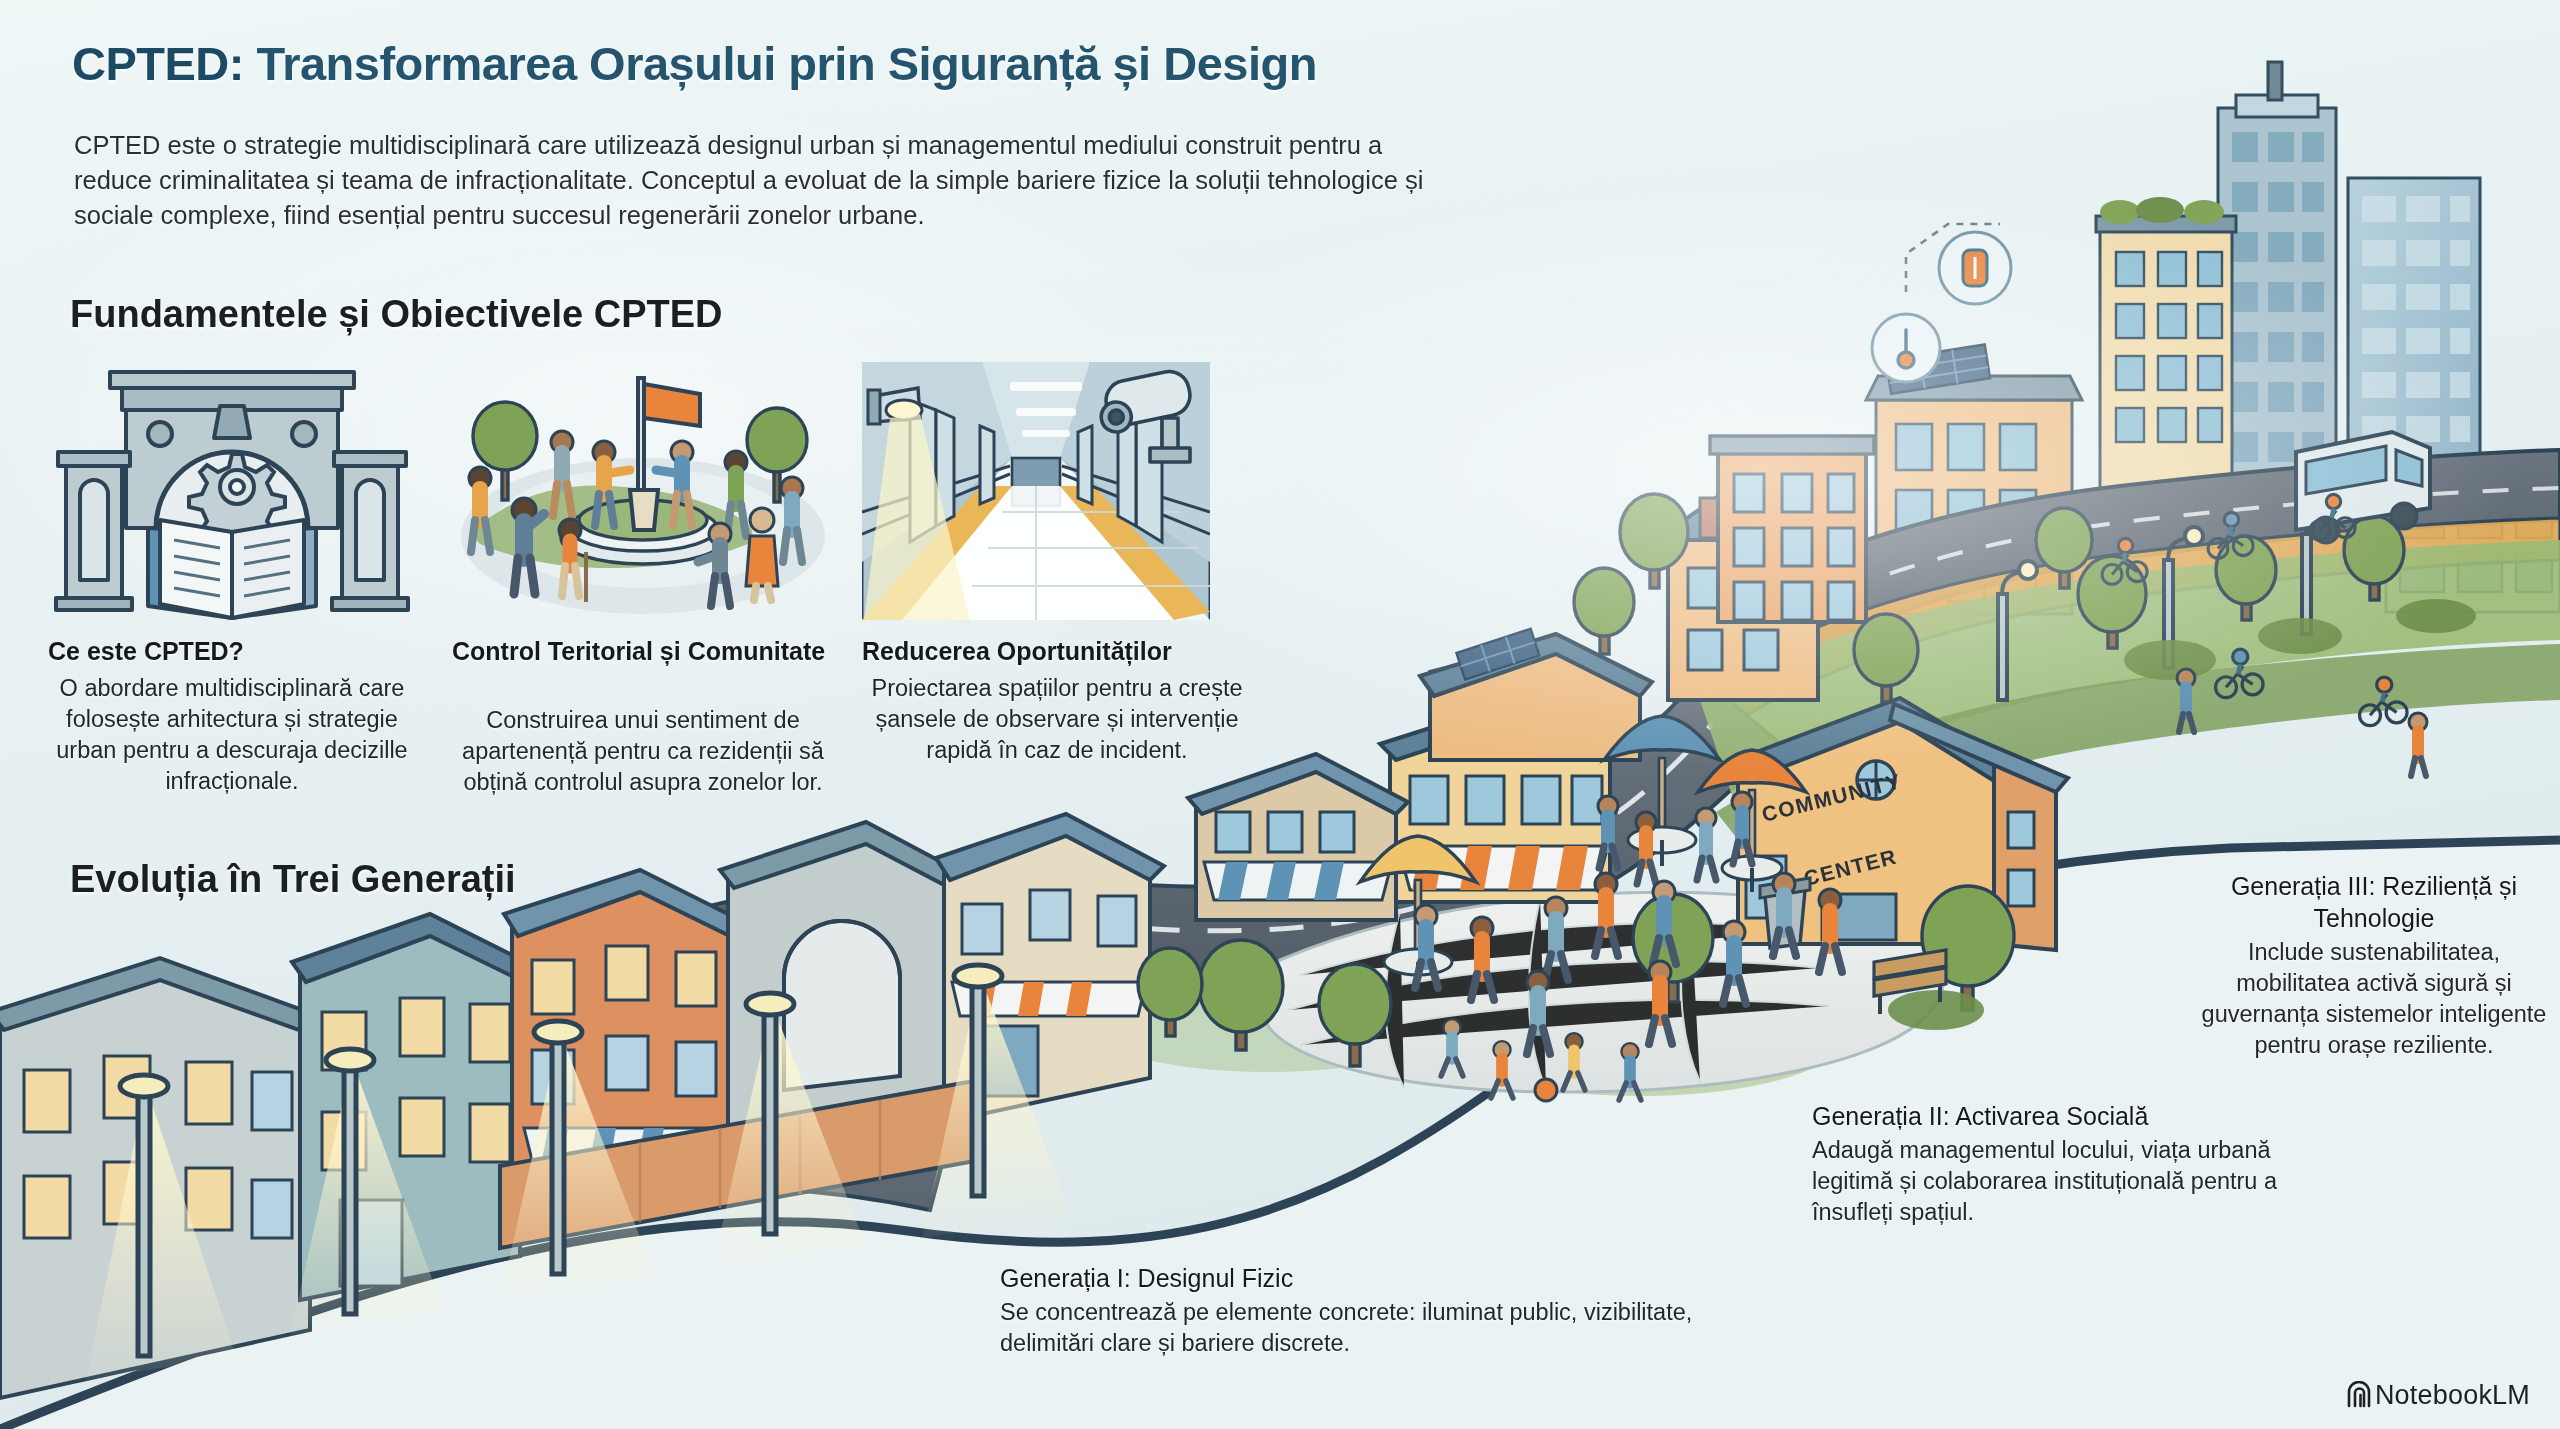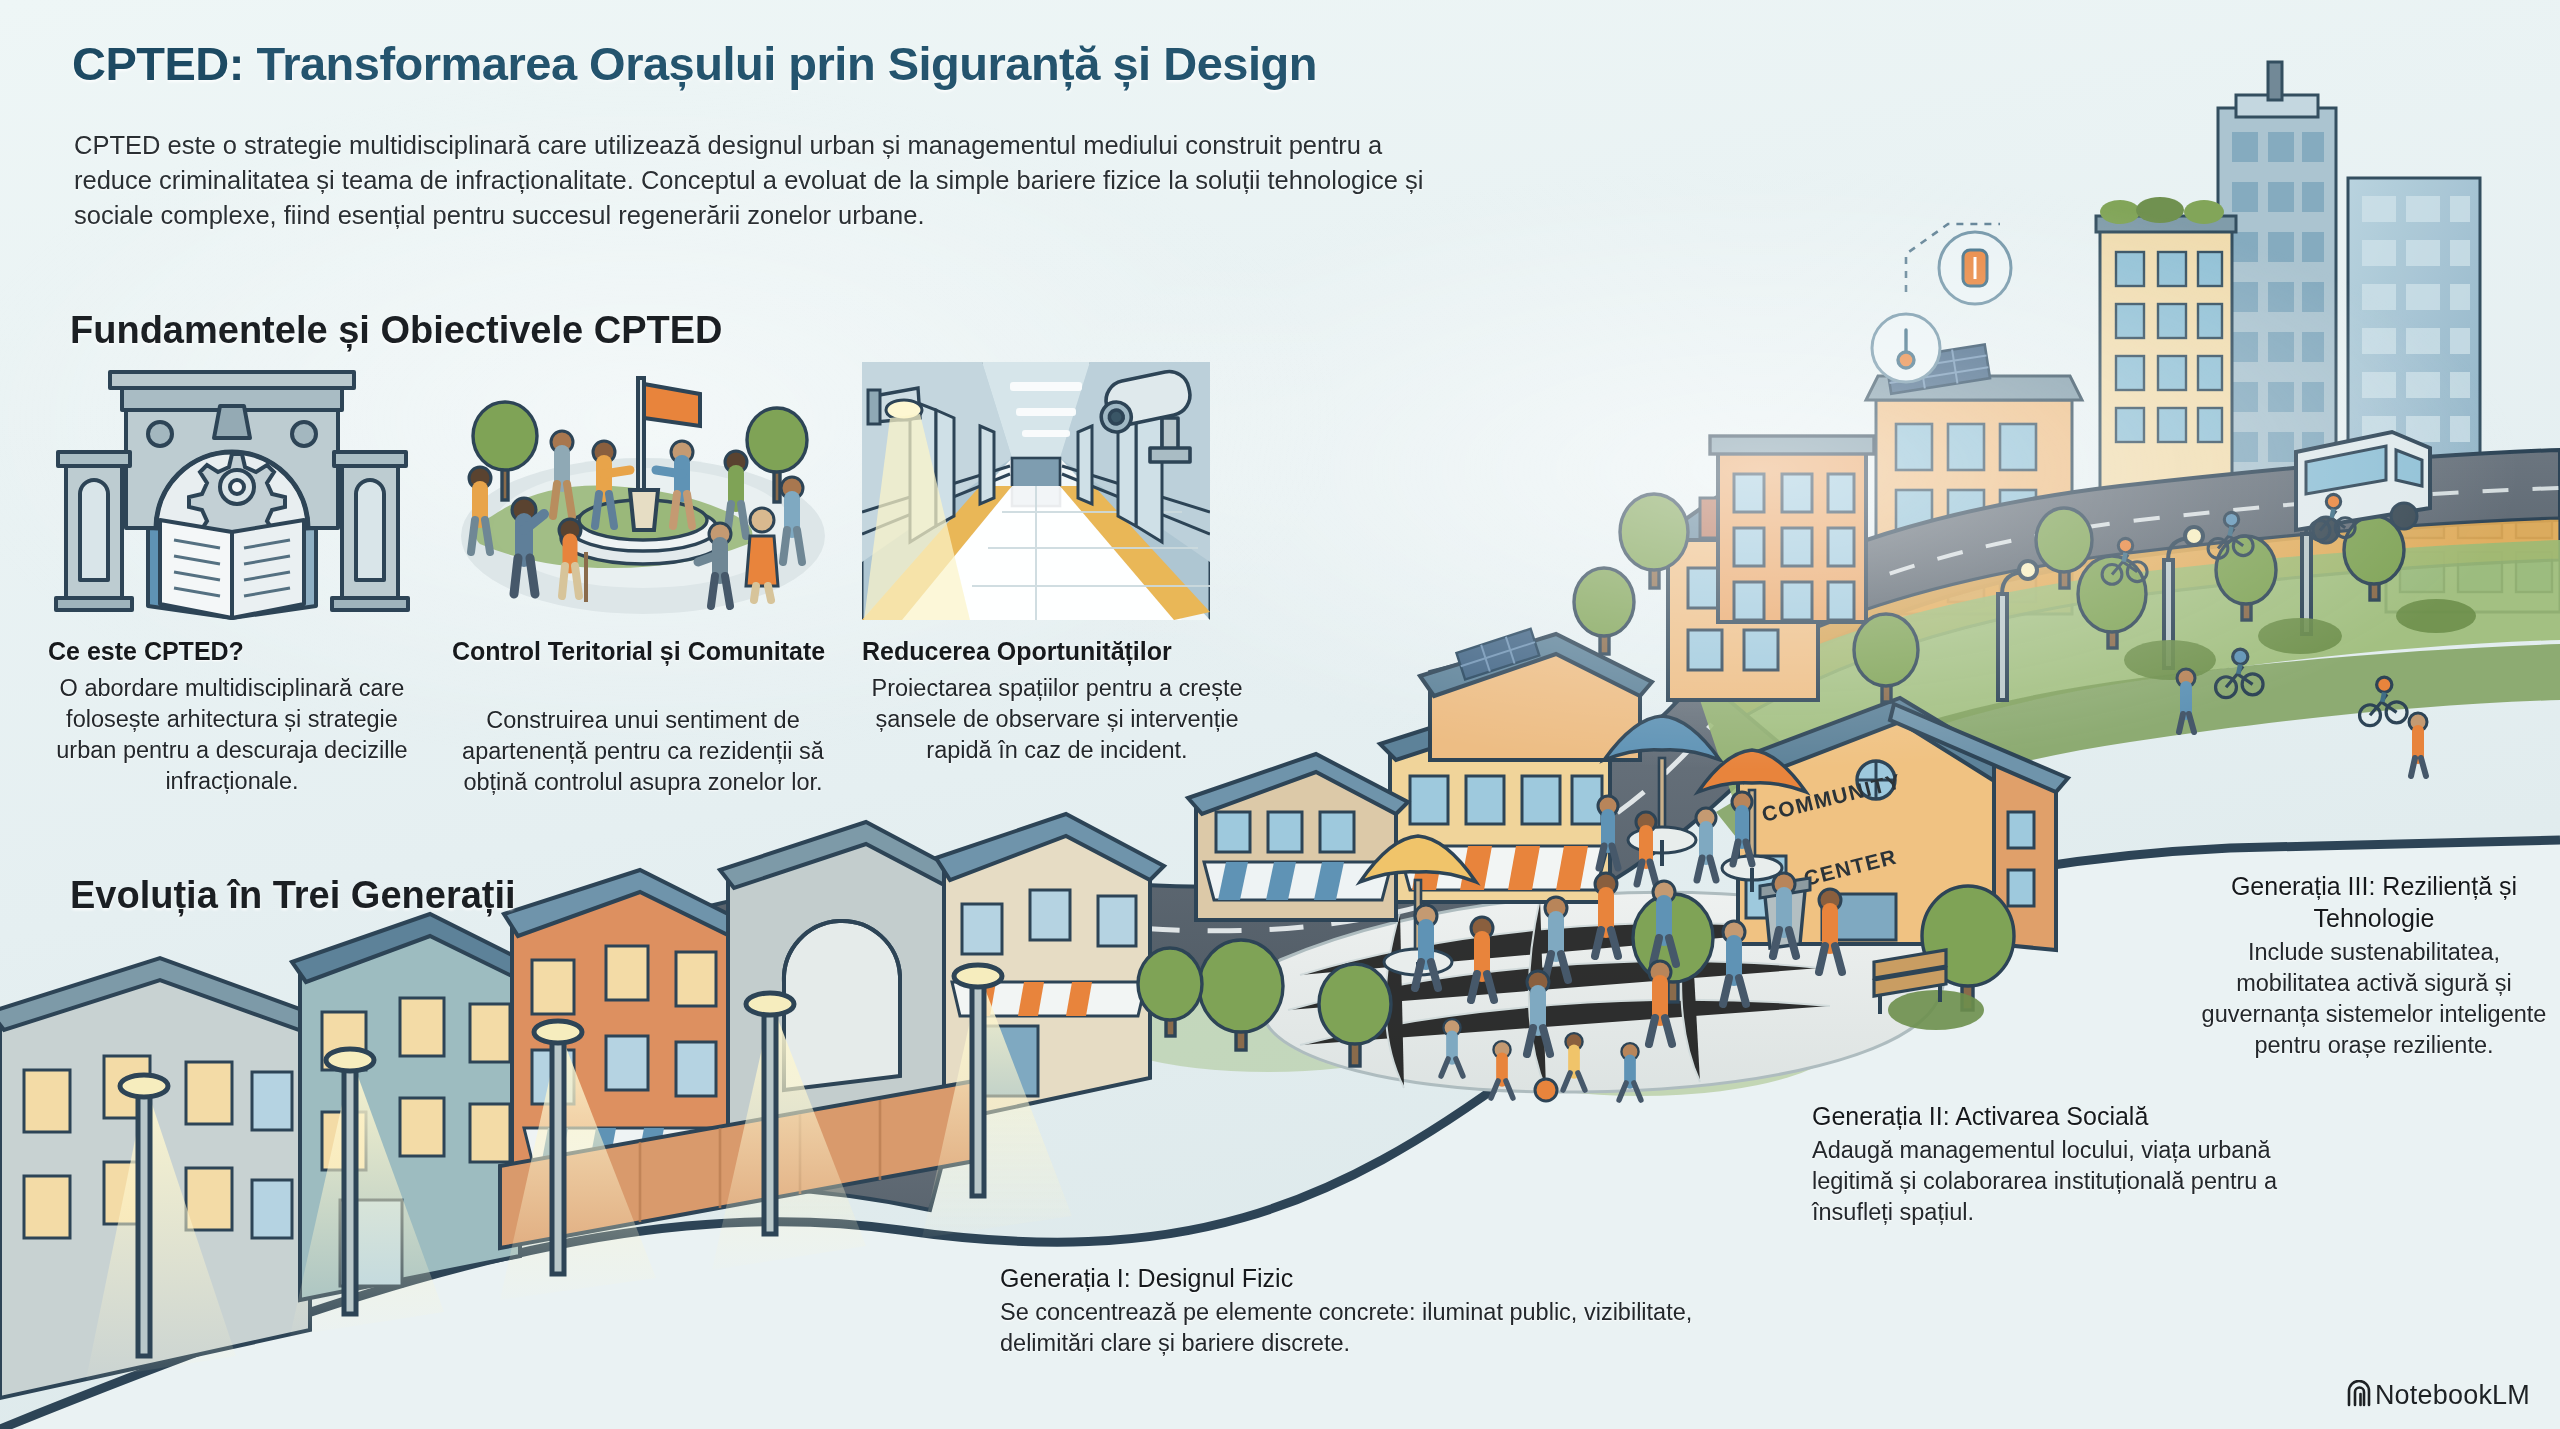--- a/index.html
+++ b/index.html
@@ -40,21 +40,20 @@
     position:absolute; left:74px; top:128px; width:1360px;
     font-size:25.5px; line-height:35px; color:#2a2f33;
     text-shadow:0 1px 2px rgba(255,255,255,0.9);
   }
 
   .section-h {
     position:absolute;
     font-size:38px; font-weight:bold; color:#1b1f23;
     text-shadow:0 2px 3px rgba(255,255,255,0.9);
     white-space:nowrap;
-    margin-top:16px;
   }
   #sec-fundamente { left:70px; top:293px; }
   #sec-evolutie  { left:70px; top:858px; }
 
   .pillar { position:absolute; }
   .pillar .art { position:absolute; left:0; top:0; }
   .pillar h3 {
     position:absolute; width:100%;
     font-size:25px; font-weight:bold; color:#16191c;
     text-align:left; line-height:32px;
@@ -89,21 +88,21 @@
     font-size:23.5px; line-height:31px; color:#23272b;
     text-shadow:0 1px 2px rgba(255,255,255,0.92);
   }
   #gen-1 { left:1000px; top:1262px; width:790px; text-align:left; }
   #gen-2 { left:1812px; top:1100px; width:500px; text-align:left; }
   #gen-3 { left:2200px; top:870px;  width:348px; text-align:center; }
 
   
   #watermark {
     position:absolute; right:30px; bottom:18px;
-    display:flex; align-items:flex-start; gap:0;
+    display:flex; align-items:flex-end; gap:0;
     font-size:27px; color:#1d2124; letter-spacing:0.2px;
     z-index:9;
   }
   #watermark svg { display:block; }
 </style>
 </head>
 <body>
 
 <div id="stage">
 

